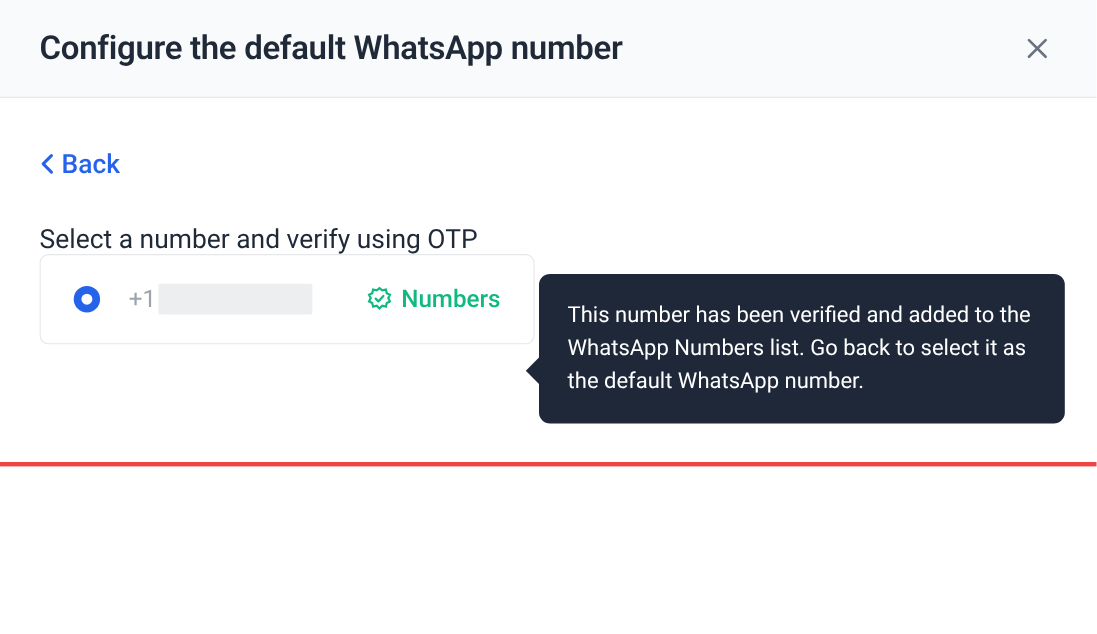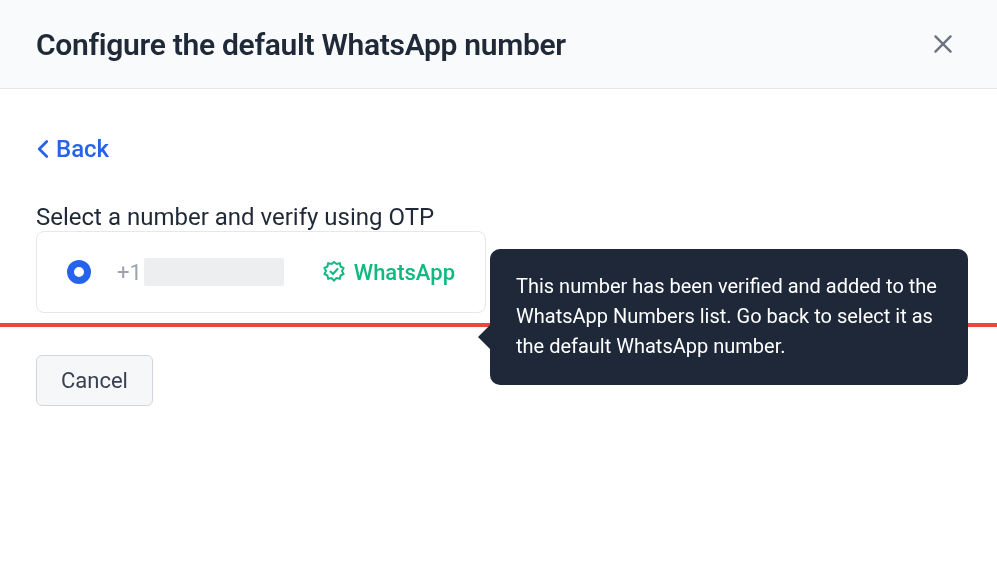--- a/index.html
+++ b/index.html
@@ -177,27 +177,24 @@
       <span class="radio"></span>
       <span class="phone-number">
         <span>+1</span>
         <span class="redacted"></span>
       </span>
       <span class="verified">
         <svg viewBox="0 0 24 24" fill="none" stroke="#10b981" stroke-width="2">
           <path d="M12 2 L14.5 4 L17.8 3.2 L18.6 6.5 L21.5 8 L20 11 L21.5 14 L18.6 15.5 L17.8 18.8 L14.5 18 L12 20.5 L9.5 18 L6.2 18.8 L5.4 15.5 L2.5 14 L4 11 L2.5 8 L5.4 6.5 L6.2 3.2 L9.5 4 Z"></path>
           <polyline points="8.5,11.5 11,14 15.5,9" stroke-linecap="round" stroke-linejoin="round"></polyline>
         </svg>
-        <span>WhatsApp</span>
+        <span>Numbers</span>
       </span>
     </div>
 
     <div class="tooltip">
       <span>This number has been verified and added to the WhatsApp Numbers list. Go back to select it as the default WhatsApp number.</span>
     </div>
 
   </div>
 
-  <div class="modal-footer">
-    <button class="cancel-btn">Cancel</button>
-  </div>
 
 </div>
 
 </body></html>

